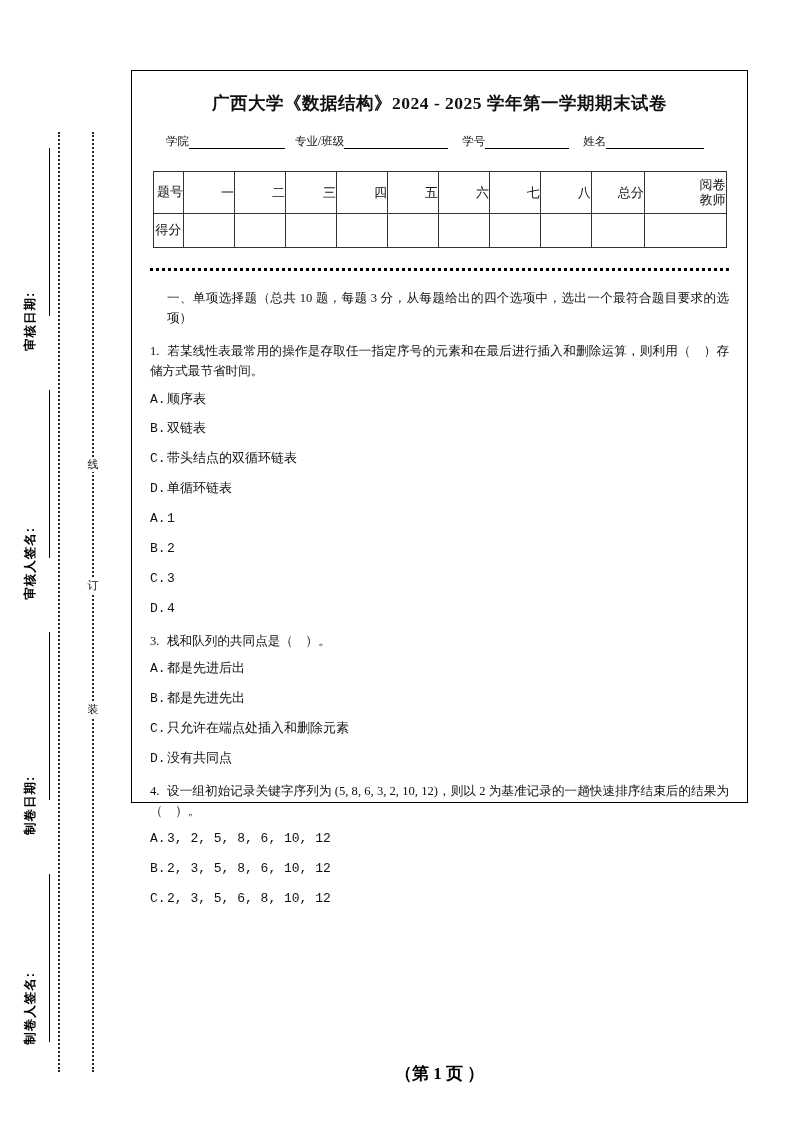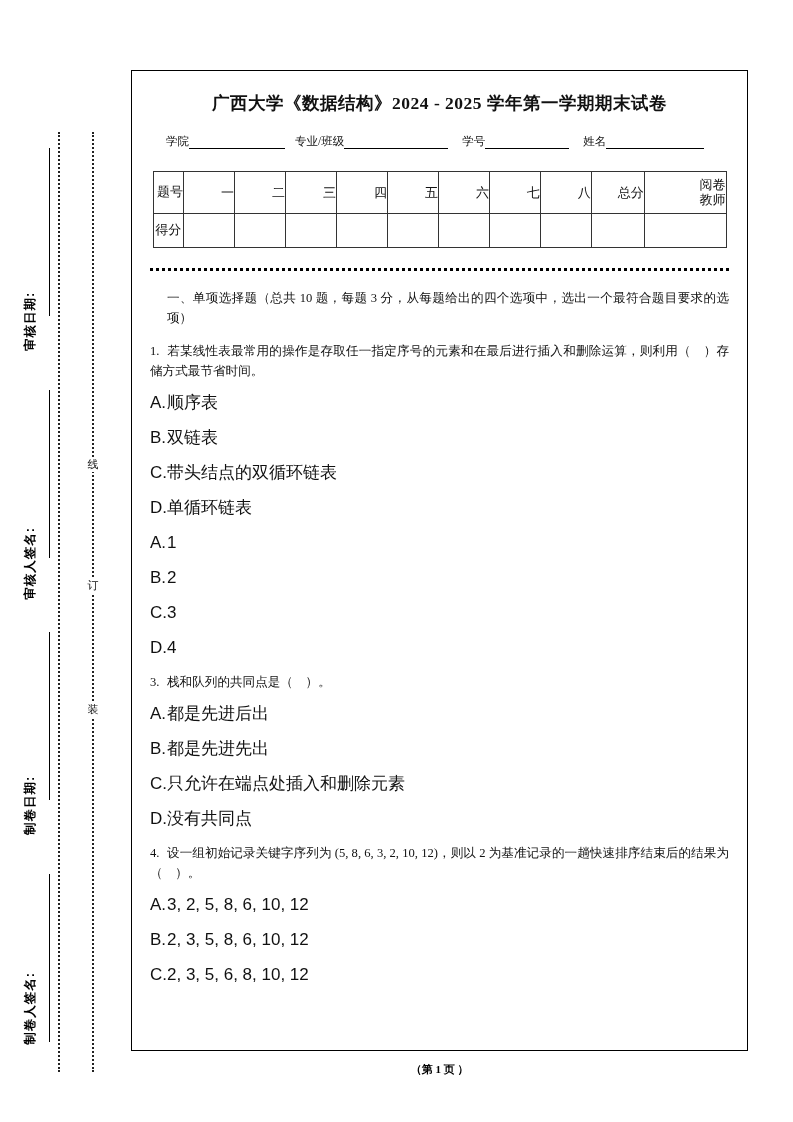--- a/index.html
+++ b/index.html
@@ -64,21 +64,21 @@
     background: #fff;
     font-family: "Liberation Sans", "DejaVu Sans", sans-serif;
   }
 
   
   #exam-box {
     position: absolute;
     left: 131px;
     top: 70px;
     width: 617px;
-    height: 981px;
+    height: 733px;
     border: 1.6px solid #000;
     background: #fff;
     padding: 14px 16px 0 16px;
   }
 
   #paper-title {
     text-align: center;
     font-size: 17.5px;
     font-weight: bold;
     letter-spacing: 0.5px;
@@ -155,33 +155,33 @@
     margin-left: 17px;
   }
   .q-stem {
     margin-top: 12px;
     margin-bottom: 10px;
     line-height: 1.62;
   }
   .q-opt {
     margin-bottom: 13px;
     line-height: 1.3;
-    font-family: Liberation Sans, sans-serif;
-    font-size: 17px;
+    font-family: Liberation Mono, monospace;
+    font-size: 13px;
   }
   .opt-key { display: inline-block; min-width: 17px; }
 
   
   #footer {
     position: absolute;
     left: 131px;
     top: 1062px;
     width: 617px;
     text-align: center;
-    font-size: 11px;
+    font-size: 17px;
     font-weight: bold;
     color: #000;
     font-family: "Liberation Serif", "DejaVu Serif", serif;
   }
 </style>
 </head>
 <body>
 
 <div id="page">
 

